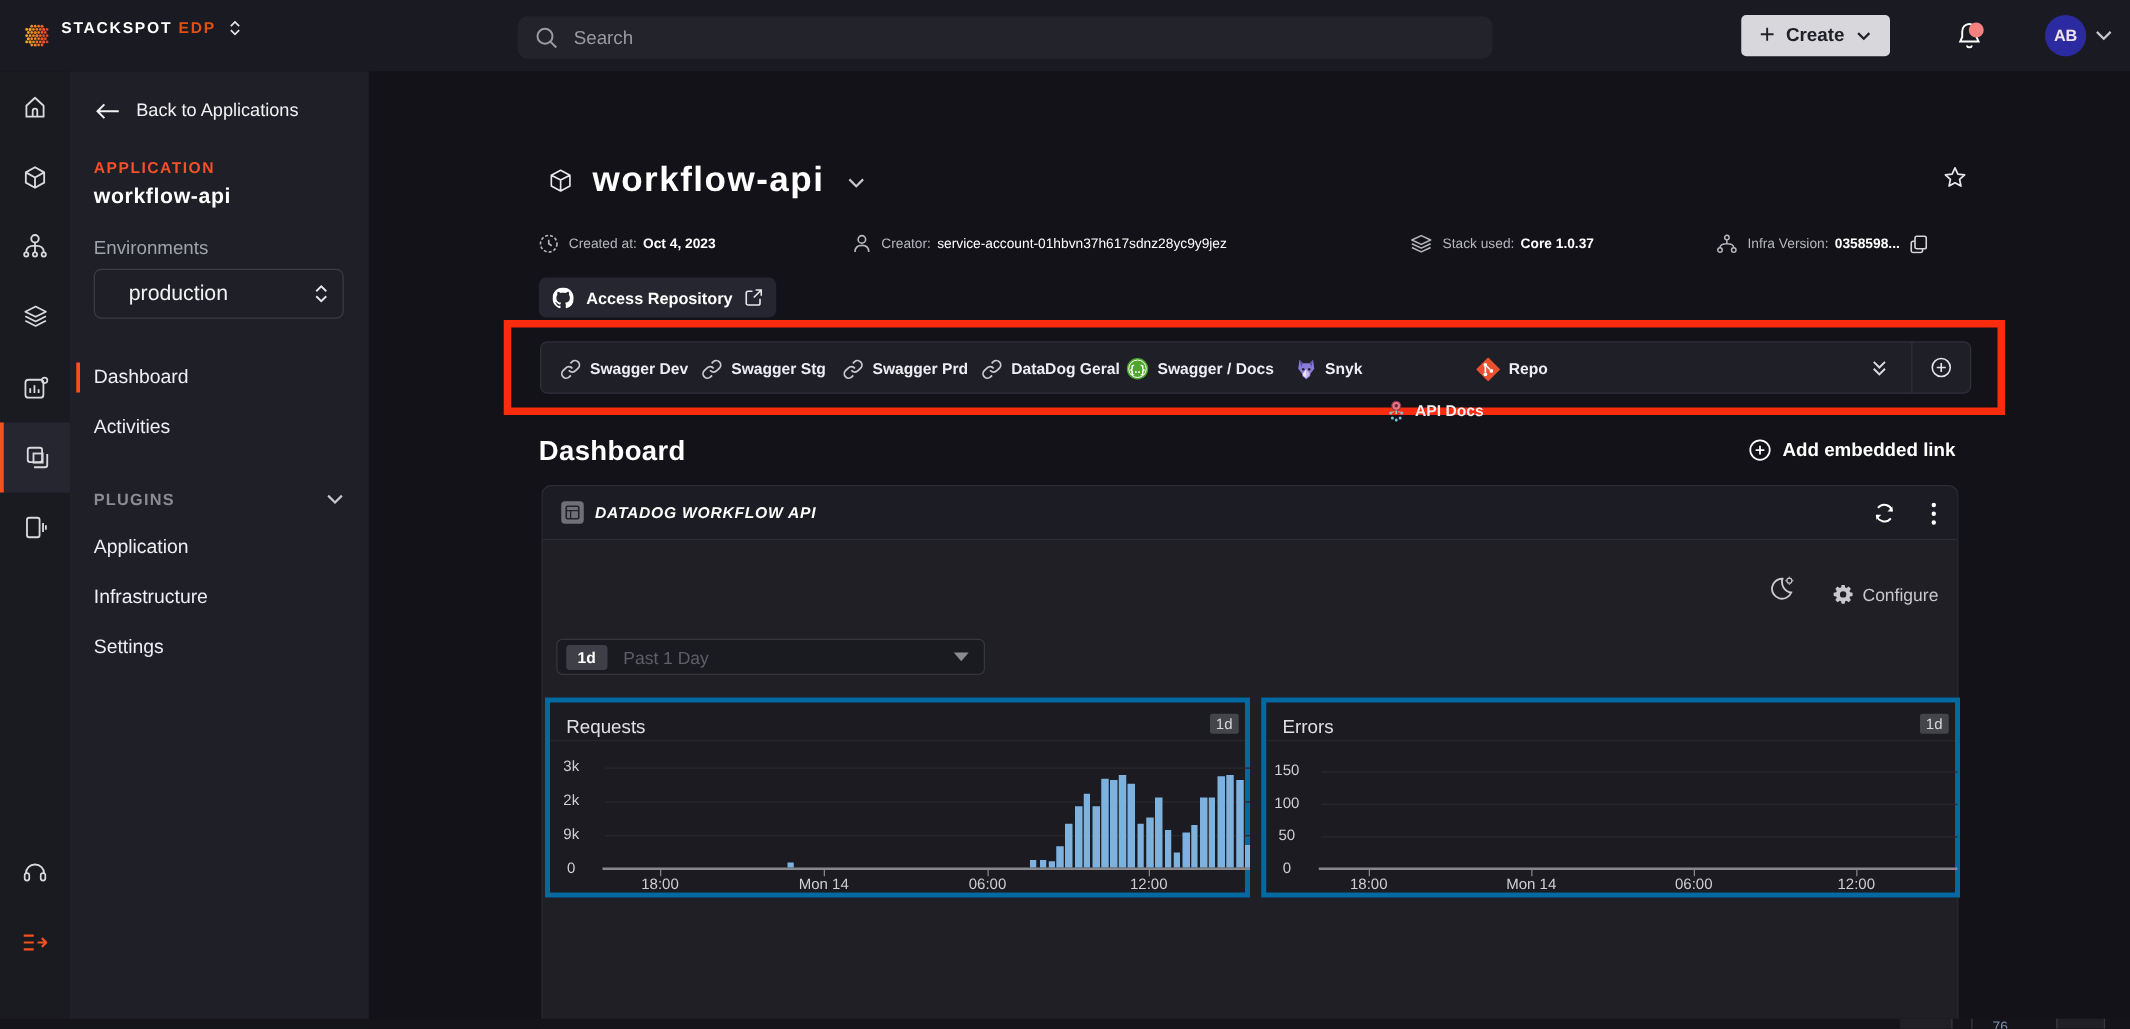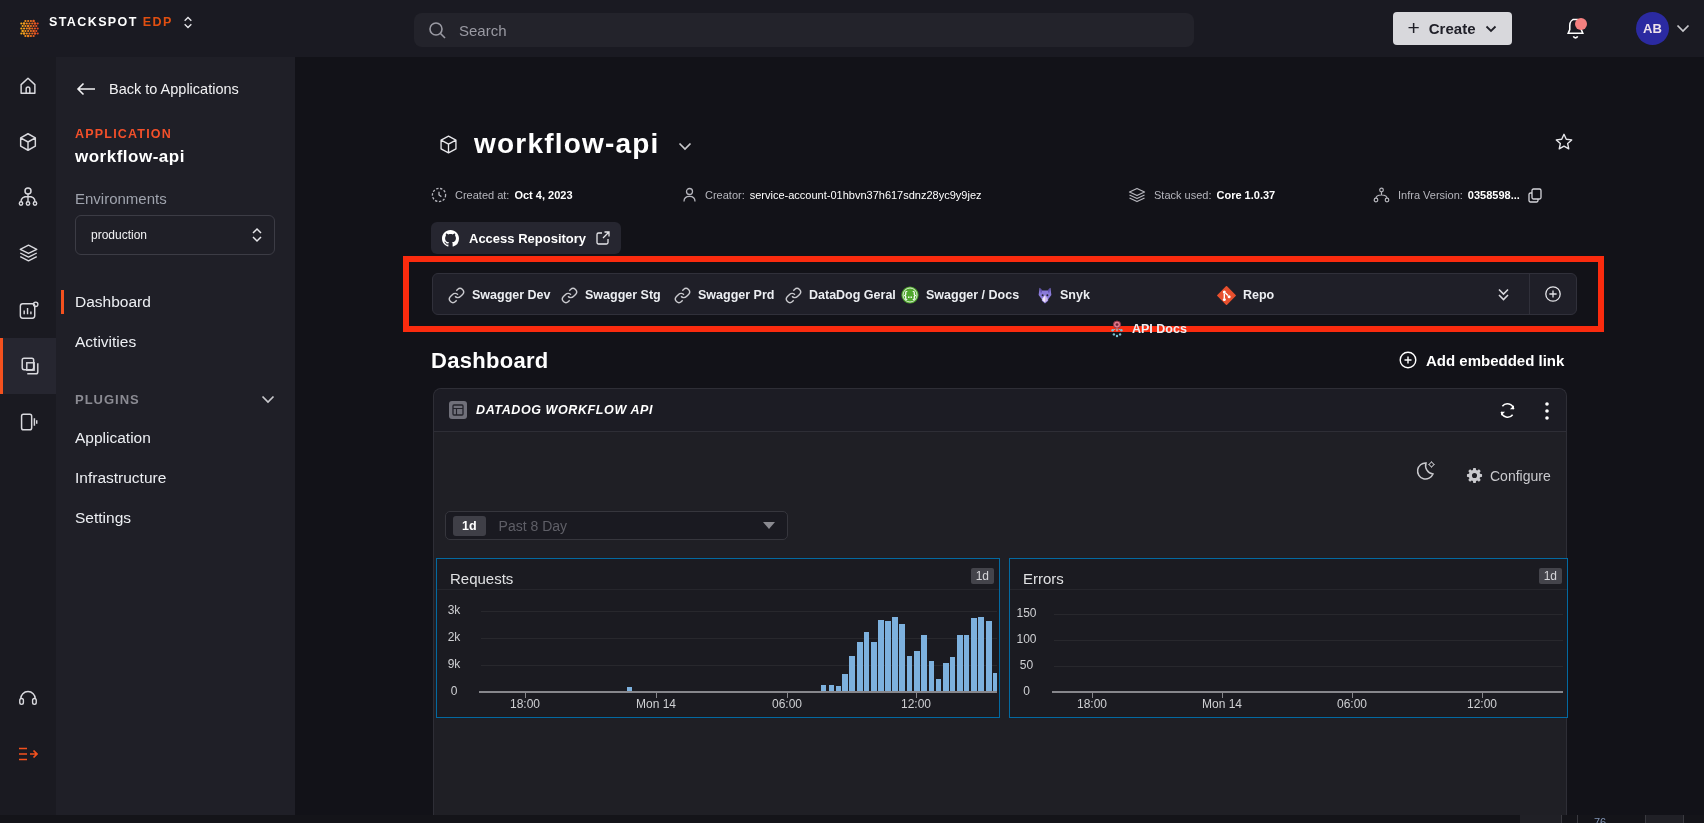--- a/index.html
+++ b/index.html
@@ -30,21 +30,21 @@
 .railitem.active { background:#262630; border-left:3px solid #f4511e; }
 
 
 #sidebar { position:absolute; left:56px; top:57px; width:239px; height:766px; background:#1f1f27; }
 #back { position:absolute; left:20px; top:24px; display:flex; align-items:center; color:#f2f2f4; font-size:14.5px; }
 #back svg { margin-right:13px; }
 #applabel { position:absolute; left:19px; top:70px; color:#f4502a; font-size:12.5px; font-weight:bold; letter-spacing:1.2px; }
 #appname { position:absolute; left:19px; top:90px; color:#fff; font-size:17px; font-weight:bold; letter-spacing:0.5px; }
 #envlabel { position:absolute; left:19px; top:133px; color:#9fa3ad; font-size:15px; }
 #envselect { position:absolute; left:19px; top:158px; width:200px; height:40px; border:1px solid #3c3c45; border-radius:6px; display:flex; align-items:center; }
-#envselect span { margin-left:15px; color:#f2f2f4; font-size:12px; }
+#envselect span { margin-left:27px; color:#f2f2f4; font-size:17px; }
 #envselect svg { position:absolute; right:11px; }
 .navitem { position:absolute; left:0; width:239px; height:40px; display:flex; align-items:center; color:#edeff3; font-size:15.5px; padding-left:19px; }
 .navitem.active::before { content:""; position:absolute; left:5px; top:8px; width:3px; height:24px; background:#f4511e; }
 #plugins { position:absolute; left:19px; top:335px; width:200px; display:flex; align-items:center; justify-content:space-between; color:#8b8b93; font-size:13px; font-weight:bold; letter-spacing:1px; }
 
 
 #main { position:absolute; left:295px; top:57px; width:1409px; height:766px; }
 #crumbs { position:absolute; left:136px; top:26px; font-size:14px; color:#d2d2d7; letter-spacing:0.4px; }
 #crumbs .sep { color:#8a8a92; margin:0 9px; }
 #titlerow { position:absolute; left:143px; top:71px; display:flex; align-items:center; }
@@ -82,21 +82,21 @@
 #wadtitle { position:absolute; left:22px; top:76px; color:#e4e4e6; font-size:22.5px; }
 #moonic { position:absolute; left:979px; top:70px; }
 #cfg { position:absolute; left:1032px; top:78px; display:flex; align-items:center; color:#c9c9cd; font-size:14px; }
 #cfg svg { margin-right:7px; }
 #timesel { position:absolute; left:11px; top:122px; width:343px; height:29px; background:#1a1a21; border:1px solid #36363d; border-radius:5px; display:flex; align-items:center; }
 #timesel .chip1d { background:#3f3f47; color:#fff; font-size:12.5px; font-weight:bold; border-radius:3px; padding:3px 9px; margin-left:7px; }
 #timesel .lbl { color:#5f5f67; font-size:14px; margin-left:13px; }
 #timesel .tri { position:absolute; right:12px; width:0; height:0; border-left:6px solid transparent; border-right:6px solid transparent; border-top:7px solid #8a8a90; }
 
 
-.card { position:absolute; top:169px; height:160px; background:#1b1b21; border:1px solid #0369a1; }
+.card { position:absolute; top:169px; height:160px; background:#1b1b21; border:4px solid #0369a1; }
 #card1 { left:2px; width:564px; }
 #card2 { left:575px; width:559px; }
 .card .ct { position:absolute; left:13px; top:11px; color:#e0e1e3; font-size:15px; }
 .card .trow { position:absolute; left:0; top:0; width:100%; height:31px; border-bottom:1px solid #26262c; }
 .card .badge { position:absolute; right:5px; top:9px; background:#44444b; color:#d6d6da; font-size:12px; padding:1px 5px; border-radius:2px; }
 .gl { position:absolute; height:1px; background:#28282d; }
 .axis { position:absolute; height:2px; background:#87878c; }
 .ylab { position:absolute; width:34px; text-align:center; color:#cfd0d3; font-size:12px; }
 .xlab { position:absolute; color:#cfd0d3; font-size:12px; transform:translateX(-50%); }
 .tick { position:absolute; width:1px; height:5px; background:#87878c; }
@@ -387,21 +387,21 @@
               <circle cx="8" cy="4.6" r="1.4" fill="#6e2435"></circle>
               <path d="M8 8.4 L8 11.2" stroke="#a8bfcf" stroke-width="1.3"></path>
               <path d="M4.2 10 L6.4 9.2 M11.8 10 L9.6 9.2" stroke="#88bccc" stroke-width="1"></path>
               <circle cx="3.6" cy="10.3" r="1.2" fill="#79c2d4"></circle>
               <circle cx="12.4" cy="10.3" r="1.2" fill="#79c2d4"></circle>
               <circle cx="4.9" cy="14.4" r="1.2" fill="#79c2d4"></circle>
               <circle cx="11.1" cy="14.4" r="1.2" fill="#79c2d4"></circle>
               <circle cx="8" cy="16" r="1.2" fill="#79c2d4"></circle>
             </svg>
           </span>API Docs</div>
-      <div class="link" style="left:784px;"><span class="ic">
+      <div class="link" style="left:748px;"><span class="ic">
             <svg width="19" height="19" viewBox="0 0 19 19">
               <path d="M9.5 0.9 L18.1 9.5 L9.5 18.1 L0.9 9.5 Z" fill="#e8502e" stroke="#e8502e" stroke-width="1.6" stroke-linejoin="round"></path>
               <circle cx="7.3" cy="5.9" r="1.5" fill="#fff"></circle>
               <circle cx="12.1" cy="10.7" r="1.5" fill="#fff"></circle>
               <circle cx="7.3" cy="13.4" r="1.5" fill="#fff"></circle>
               <path d="M7.3 7.4 L7.3 11.9" stroke="#fff" stroke-width="1.4"></path>
               <path d="M8.4 7 L11 9.6" stroke="#fff" stroke-width="1.4"></path>
             </svg>
           </span>Repo</div>
       <div id="linksright">
@@ -457,21 +457,21 @@
         </svg>
       <div id="cfg">
         <svg width="17" height="17" viewBox="0 0 20 20">
             <path fill-rule="evenodd" fill="#c9c9cd" d="M16.52 8.07 L18.89 8.57 L18.89 11.43 L16.52 11.93 L15.98 13.24 L17.30 15.27 L15.27 17.30 L13.24 15.98 L11.93 16.52 L11.43 18.89 L8.57 18.89 L8.07 16.52 L6.76 15.98 L4.73 17.30 L2.70 15.27 L4.02 13.24 L3.48 11.93 L1.11 11.43 L1.11 8.57 L3.48 8.07 L4.02 6.76 L2.70 4.73 L4.73 2.70 L6.76 4.02 L8.07 3.48 L8.57 1.11 L11.43 1.11 L11.93 3.48 L13.24 4.02 L15.27 2.70 L17.30 4.73 L15.98 6.76 Z M13.0 10 A3.0 3.0 0 1 0 7.0 10 A3.0 3.0 0 1 0 13.0 10 Z"></path>
           </svg>
         
         Configure
       </div>
       <div id="timesel">
         <span class="chip1d">1d</span>
-          <span class="lbl">Past 8 Day</span>
+          <span class="lbl">Past 1 Day</span>
         <div class="tri"></div>
       </div>
 
       <div class="card" id="card1">
         <div class="trow"></div>
           <div class="ct">Requests</div>
         <div class="badge">1d</div>
         <div class="ylab" style="top:44px;">3k</div>
         <div class="ylab" style="top:71px;">2k</div>
         <div class="ylab" style="top:98px;">9k</div>

